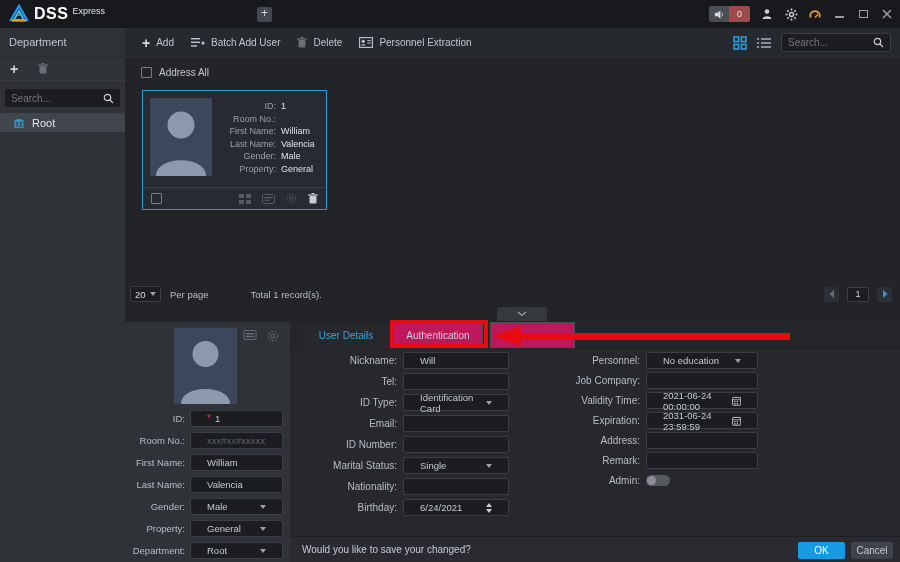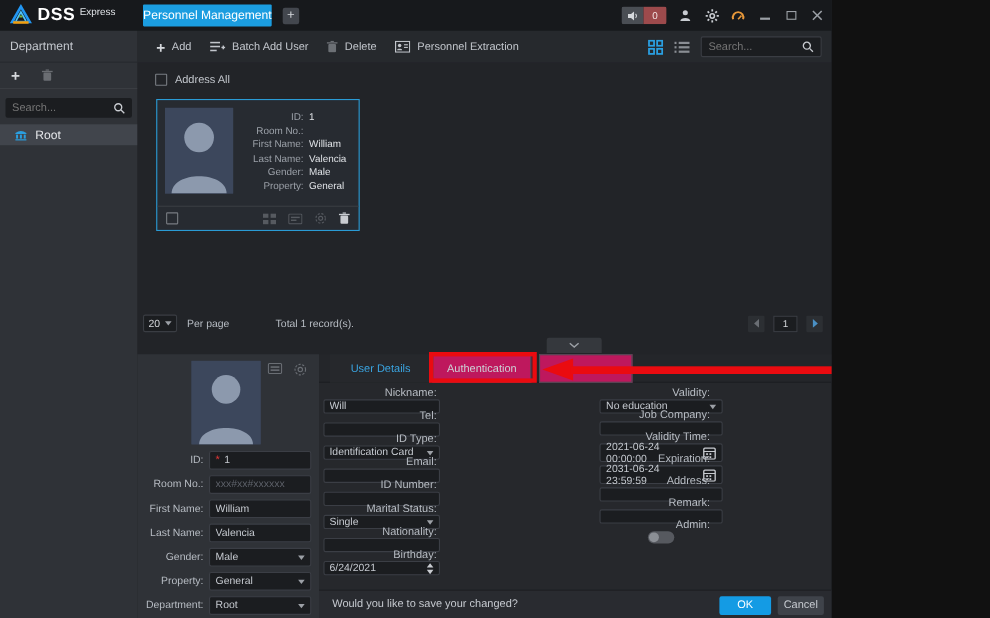--- a/index.html
+++ b/index.html
@@ -1,17 +1,17 @@
 <!DOCTYPE html>
 <html><head>
 <meta charset="utf-8">
 <style>
   * { margin:0; padding:0; box-sizing:border-box; }
   body { background:#111; }
-  .app { position:relative; width:756px; height:562px; background:#222428; overflow:hidden;
+  .app { position:relative; width:900px; height:562px; background:#222428; overflow:hidden;
          font-family:"Liberation Sans", sans-serif; color:#c6cad0; }
 
   
   .titlebar { position:absolute; top:0; left:0; right:0; height:28px; background:#17191c; }
   .logo-wrap { position:absolute; left:8px; top:3px; display:flex; align-items:flex-start; }
   .brand { color:#fff; font-weight:bold; font-size:16px; letter-spacing:.5px; margin-left:4px; line-height:22px; }
   .brand-suffix { color:#dfe2e6; font-size:9px; margin-left:4px; margin-top:3px; }
   .tb-tab { position:absolute; left:130px; top:4px; width:117px; height:20px; background:#1b9de0;
             color:#fff; font-size:11px; display:flex; align-items:center; justify-content:center; border-radius:1px; }
   .tb-plus { position:absolute; left:257px; top:7px; width:15px; height:15px; background:#43474e; border-radius:2px;
@@ -80,42 +80,42 @@
 
   
   .detail { position:absolute; left:125px; top:322px; right:0; bottom:0; }
   .detail-left { position:absolute; left:0; top:0; width:165px; height:100%; background:#2f3237; }
   .dl-icons { position:absolute; right:11px; top:8px; display:flex; gap:10px; color:#6a6e74; }
   .dl-photo { position:absolute; left:49px; top:6px; width:63px; height:76px; background:#3c475c; }
   .dl-fields { position:absolute; top:88px; left:0; right:6px; }
   .dlf-row { display:flex; align-items:center; height:17px; margin-bottom:5px; }
   .dlf-label { width:60px; text-align:right; color:#b8bdc4; font-size:9.5px; margin-right:5px; flex:none; }
   .field { height:17px; background:#1b1d20; border:1px solid #3b3e45; border-radius:2px; color:#c6cad0;
-           font-size:9.5px; display:flex; align-items:center; padding:0 5px; }
+           font-size:9.5px; display:flex; align-items:center; padding:0 16px; }
   .field input { background:transparent; border:none; outline:none; color:#c6cad0; font-size:9.5px; width:100%;
                  font-family:"Liberation Sans", sans-serif; }
   .field input::placeholder { color:#5e626a; }
   .w-left { width:93px; }
   .sel { justify-content:space-between; }
   .caret { width:0; height:0; border-left:3.5px solid transparent; border-right:3.5px solid transparent;
            border-top:4px solid #9ca0a6; flex:none; margin-left:4px; }
   .req { color:#e03636; margin-right:4px; font-size:10px; }
 
   .detail-main { position:absolute; left:165px; top:0; right:0; bottom:0; background:#26282c; }
   .tab-bar { position:absolute; top:0; left:0; right:0; height:26px; background:#24262a; border-bottom:1px solid #1d1f22; }
   .tab { position:absolute; top:0; height:26px; display:flex; align-items:center; justify-content:center; font-size:10px; }
   .tab-active { left:10px; width:92px; color:#3aa4e0; background:#26282c; }
   .tab-inactive { background:#be185d; color:#cdd1d6; border:1px solid #4a4e55; }
   .tab-auth { left:103px; width:90px; }
   .tab-3 { left:200px; width:85px; }
 
   .fcol { position:absolute; top:30px; }
   .fcol-mid { left:0; }
   .fcol-right { left:255px; }
-  .frow { display:flex; align-items:center; height:17px;flex-direction:column; }
+  .frow { display:flex; align-items:center; height:17px; }
   .fcol-mid .frow { margin-bottom:4px; }
   .fcol-right .frow { margin-bottom:3px; }
   .flabel { text-align:right; color:#b8bdc4; font-size:10px; margin-right:6px; flex:none; }
   .fl-mid { width:107px; }
   .fl-right { width:95px; }
   .fi-mid { width:106px; }
   .fi-right { width:112px; }
   .spin-arrows { display:flex; flex-direction:column; gap:2px; margin-left:4px; }
   .spin-up { width:0; height:0; border-left:3px solid transparent; border-right:3px solid transparent; border-bottom:4px solid #c9ccd1; }
   .spin-dn { width:0; height:0; border-left:3px solid transparent; border-right:3px solid transparent; border-top:4px solid #c9ccd1; }
@@ -144,21 +144,20 @@
     <div class="logo-wrap">
       <svg width="22" height="21" viewBox="0 0 22 21">
         <path d="M3 17 L11 3 L19 17 Z" fill="none" stroke="#2196f3" stroke-width="2.4"></path>
         <path d="M6.5 16 L11 8 L15.5 16" fill="none" stroke="#4fc3f7" stroke-width="1.6"></path>
         <path d="M4 17.5 L18 17.5" stroke="#f59e0b" stroke-width="2.2"></path>
         <path d="M9.5 12 L12.5 12" stroke="#7cb342" stroke-width="1.6"></path>
       </svg>
       <span class="brand">DSS</span>
       <span class="brand-suffix">Express</span>
     </div>
-    <div class="tb-tab">Personnel Management</div>
     <div class="tb-plus">+</div>
     <div class="tb-right">
       <div class="alarm-pill">
         <span class="alarm-speaker">
           <svg width="11" height="11" viewBox="0 0 12 12">
               <polygon points="1,4 4,4 7,1.5 7,10.5 4,8 1,8" fill="#d5d8dc"></polygon>
               <path d="M8.5 4 a3 3 0 0 1 0 4" fill="none" stroke="#d5d8dc" stroke-width="1"></path>
             </svg>
         </span>
         <span class="alarm-count">0</span>
@@ -538,21 +537,21 @@
             <span class="spin-arrows">
                 <span class="spin-up"></span>
                 <span class="spin-dn"></span>
               </span>
           </div>
         </div>
       </div>
 
       <div class="fcol fcol-right">
         <div class="frow">
-          <span class="flabel fl-right">Validity:</span>
+          <span class="flabel fl-right">Personnel:</span>
           <div class="field fi-right sel">
             <span>No education</span>
             <span class="caret"></span>
           </div>
         </div>
         <div class="frow">
           <span class="flabel fl-right">Job Company:</span>
           <div class="field fi-right">
               <input value="" style="">
             </div>

